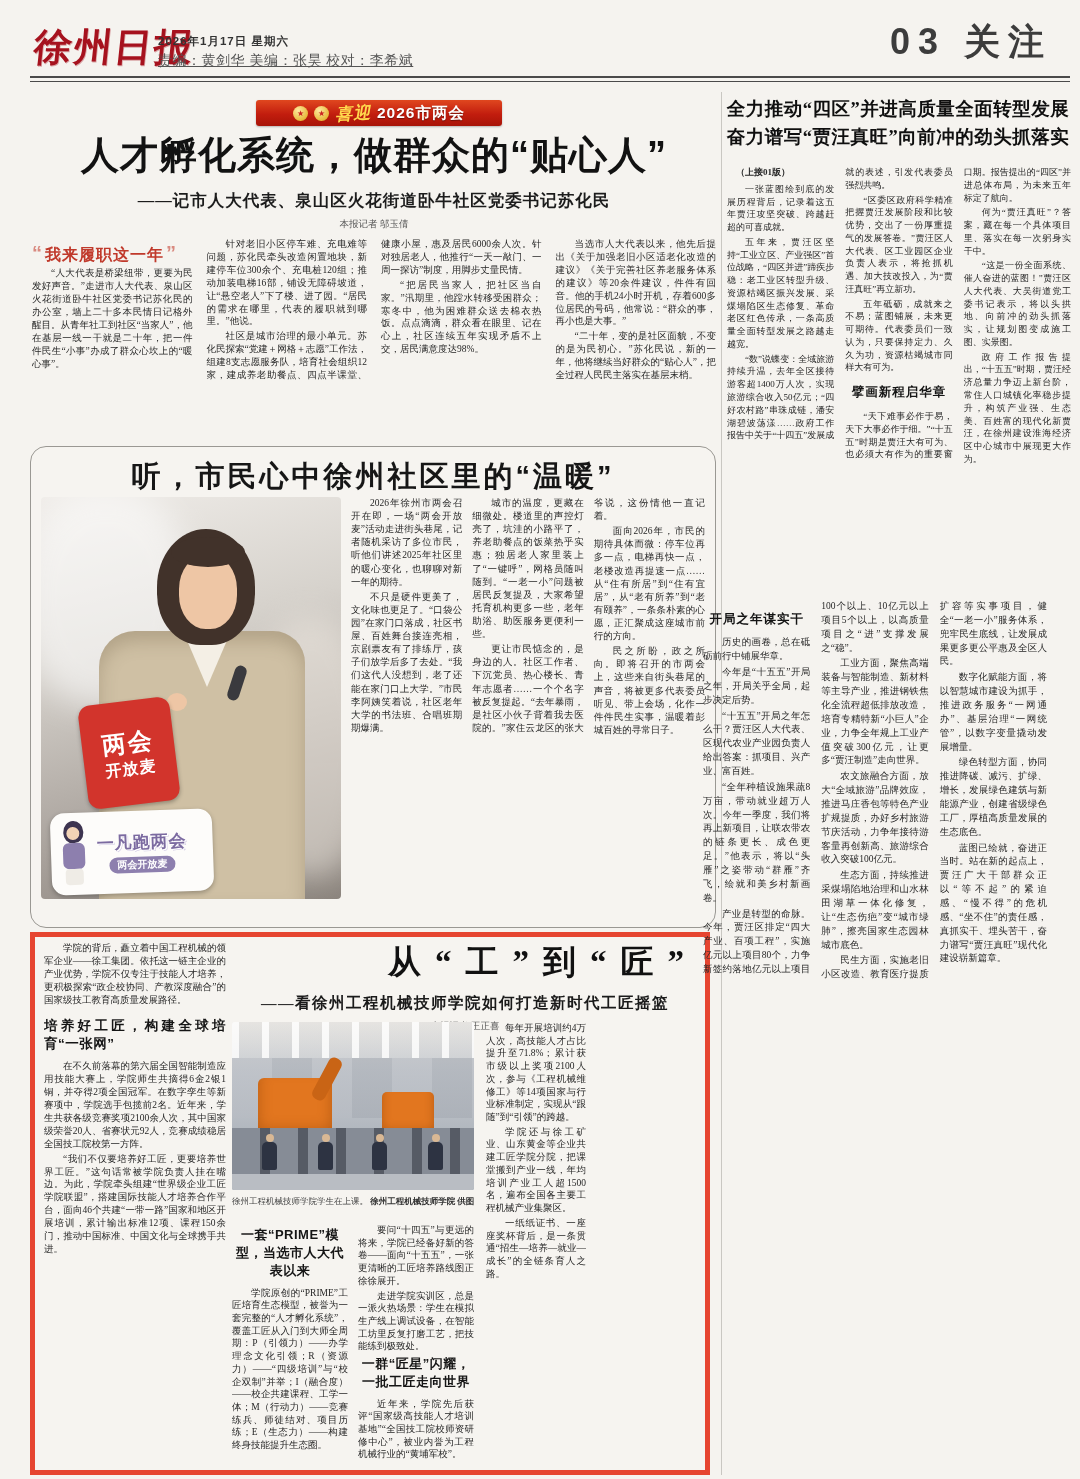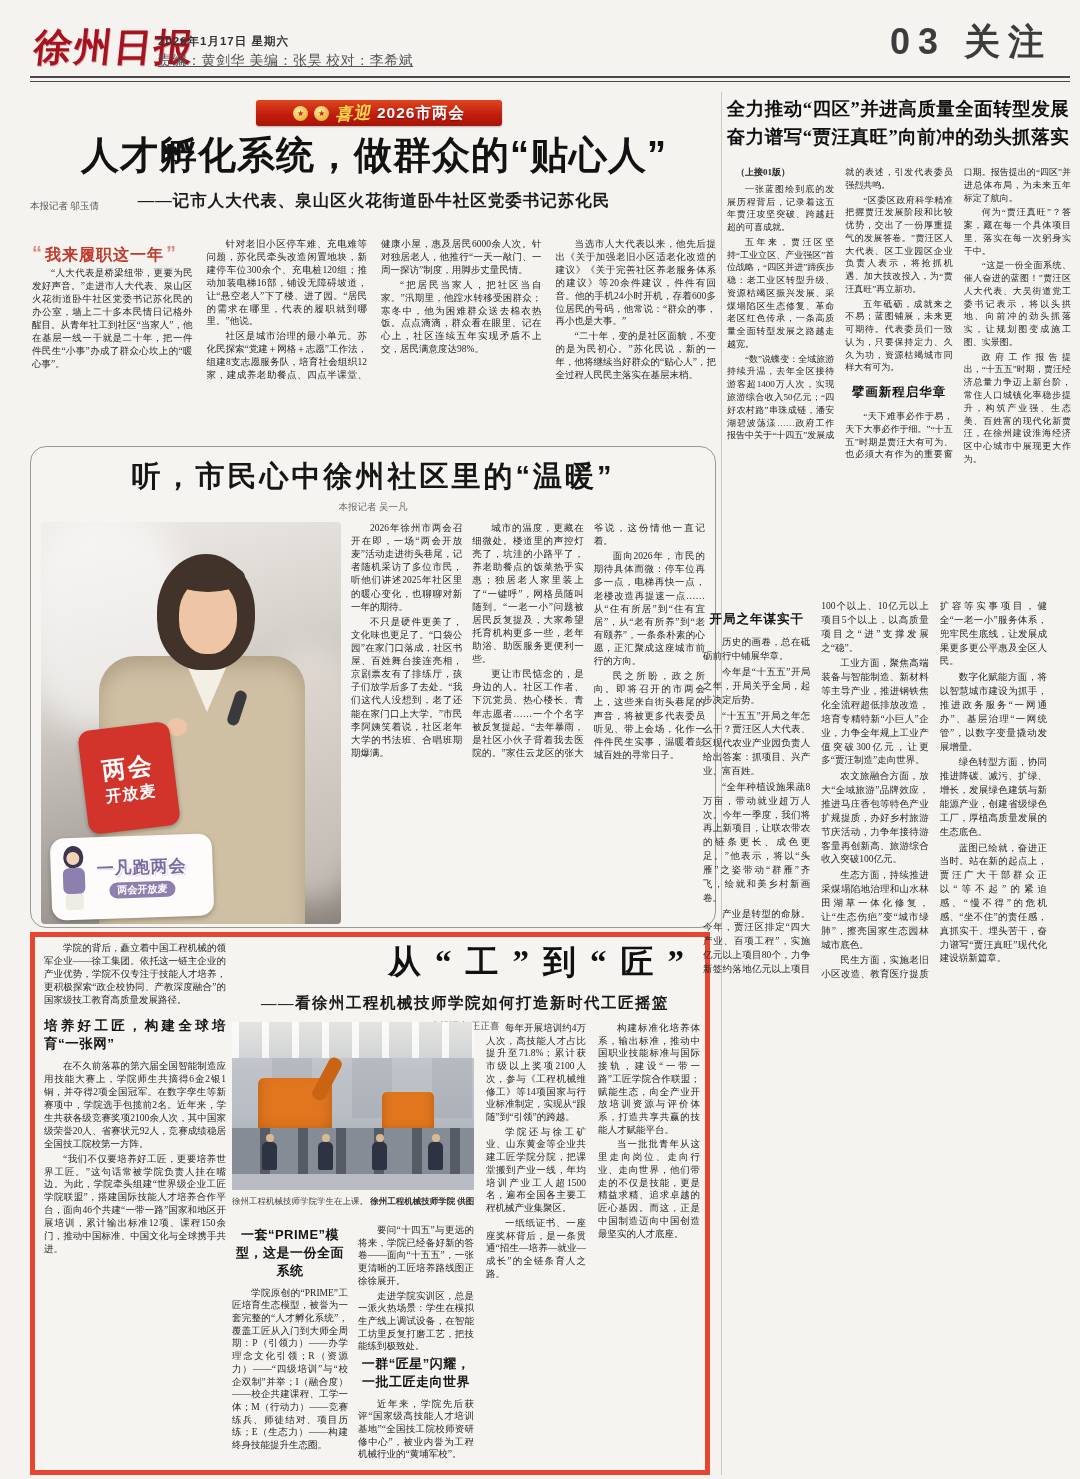--- a/index.html
+++ b/index.html
@@ -22,21 +22,21 @@
   .banner{left:256px;top:100px;width:246px;height:26px;border-radius:3px;
           background:linear-gradient(180deg,#e0471f 0%,#c21d0e 55%,#a81408 100%);
           display:flex;align-items:center;justify-content:center;gap:6px;box-shadow:0 1px 2px rgba(0,0,0,.25);}
   .emblem{width:15px;height:15px;border-radius:50%;background:radial-gradient(circle at 35% 30%,#ffe9a0,#e7b93c 70%,#b9871d);
           display:flex;align-items:center;justify-content:center;font-size:8px;color:#c22;}
   .banner-script{color:#ffd94d;font-size:17px;font-weight:bold;font-style:italic;transform:rotate(-4deg);letter-spacing:1px;}
   .banner-rest{color:#fff;font-size:15.5px;font-weight:bold;letter-spacing:1px;text-shadow:0 1px 1px rgba(0,0,0,.4);}
   .t-headline{left:30px;top:130px;width:688px;text-align:center;font-size:38px;font-weight:900;
               letter-spacing:1px;color:#121212;}
   .t-subtitle{left:30px;top:190px;width:688px;text-align:center;font-size:16.5px;font-weight:600;letter-spacing:1px;color:#1c1c1c;}
-  .t-byline{left:30px;top:200px;width:688px;text-align:left;font-size:9.5px;color:#555;}
+  .t-byline{left:30px;top:218px;width:688px;text-align:center;font-size:9.5px;color:#555;}
   .t-body{left:32px;top:238px;width:684px;height:202px;column-count:4;column-gap:14px;
           font-size:9.5px;line-height:1.36;text-align:justify;overflow:hidden;}
   .kicker{font-family:"Liberation Sans","DejaVu Sans",sans-serif;color:#c0392b;font-size:16px;font-weight:800;
           margin:2px 0 0 0;letter-spacing:1px;}
   .kicker::before{content:"“";color:#d98a80;font-size:20px;margin-right:2px;}
   .kicker::after{content:"”";color:#d98a80;font-size:20px;margin-left:2px;}
 
   
   .mid-box{left:30px;top:446px;width:686px;height:482px;border:1.5px solid #9a9893;border-radius:16px;
            background:#f6f4f0;box-sizing:border-box;padding:8px 10px;}
@@ -152,21 +152,20 @@
         <p>针对老旧小区停车难、充电难等问题，苏化民牵头改造闲置地块，新建停车位300余个、充电桩120组；推动加装电梯16部，铺设无障碍坡道，让“悬空老人”下了楼、进了园。“居民的需求在哪里，代表的履职就到哪里。”他说。</p>
         <p>社区是城市治理的最小单元。苏化民探索“党建＋网格＋志愿”工作法，组建8支志愿服务队，培育社会组织12家，建成养老助餐点、四点半课堂、健康小屋，惠及居民6000余人次。针对独居老人，他推行“一天一敲门、一周一探访”制度，用脚步丈量民情。</p>
         <p>“把居民当家人，把社区当自家。”汛期里，他蹚水转移受困群众；寒冬中，他为困难群众送去棉衣热饭。点点滴滴，群众看在眼里、记在心上，社区连续五年实现矛盾不上交，居民满意度达98%。</p>
         <p>当选市人大代表以来，他先后提出《关于加强老旧小区适老化改造的建议》《关于完善社区养老服务体系的建议》等20余件建议，件件有回音。他的手机24小时开机，存着600多位居民的号码，他常说：“群众的事，再小也是大事。”</p>
         <p>“二十年，变的是社区面貌，不变的是为民初心。”苏化民说，新的一年，他将继续当好群众的“贴心人”，把全过程人民民主落实在基层末梢。</p>
       </div>
   </div>
 
   <div class="abs mid-box">
     <div class="m-headline sans">听，市民心中徐州社区里的“温暖”</div>
-    <div class="m-byline">本报记者 吴一凡</div>
     <div class="m-content">
       <div class="photo1">
         <div class="ph1-glow"></div>
         <div class="ph1-glow2"></div>
         <div class="ph1-coat"></div>
         <div class="ph1-collar"></div>
         <div class="ph1-hair"></div>
         <div class="ph1-face"></div>
         <div class="ph1-bangs"></div>
         <div class="ph1-mic"></div>
@@ -226,43 +225,39 @@
     <div class="stu" style="left:30px"></div>
     <div class="stu" style="left:86px"></div>
     <div class="stu" style="left:140px"></div>
     <div class="stu" style="left:196px"></div>
   </div>
   <div class="abs b-caption">
     <span>徐州工程机械技师学院学生在上课。</span>
     <b>徐州工程机械技师学院 供图</b>
   </div>
   <div class="abs b-colmid1">
-    <div class="b-subhead center">一套“PRIME”模型，这是一份全面系统</div>
+    <div class="b-subhead center">一套“PRIME”模型，当选市人大代表以来</div>
     <div>
         <p>学院原创的“PRIME”工匠培育生态模型，被誉为一套完整的“人才孵化系统”，覆盖工匠从入门到大师全周期：P（引领力）——办学理念文化引领；R（资源力）——“四级培训”与“校企双制”并举；I（融合度）——校企共建课程、工学一体；M（行动力）——竞赛练兵、师徒结对、项目历练；E（生态力）——构建终身技能提升生态圈。</p>
       </div>
   </div>
   <div class="abs b-colmid2">
     <div>
         <p>要问“十四五”与更远的将来，学院已经备好新的答卷——面向“十五五”，一张更清晰的工匠培养路线图正徐徐展开。</p>
         <p>走进学院实训区，总是一派火热场景：学生在模拟生产线上调试设备，在智能工坊里反复打磨工艺，把技能练到极致处。</p>
       </div>
     <div class="b-subhead center">一群“匠星”闪耀，一批工匠走向世界</div>
     <div>
         <p>近年来，学院先后获评“国家级高技能人才培训基地”“全国技工院校师资研修中心”，被业内誉为工程机械行业的“黄埔军校”。</p>
       </div>
   </div>
   <div class="abs b-colr1">
       <p>每年开展培训约4万人次，高技能人才占比提升至71.8%；累计获市级以上奖项2100人次，参与《工程机械维修工》等14项国家与行业标准制定，实现从“跟随”到“引领”的跨越。</p>
       <p>学院还与徐工矿业、山东黄金等企业共建工匠学院分院，把课堂搬到产业一线，年均培训产业工人超1500名，遍布全国各主要工程机械产业集聚区。</p>
       <p>一纸纸证书、一座座奖杯背后，是一条贯通“招生—培养—就业—成长”的全链条育人之路。</p>
-    </div>
-  <div class="abs b-colr2">
-      <p>构建标准化培养体系，输出标准，推动中国职业技能标准与国际接轨，建设“一带一路”工匠学院合作联盟；赋能生态，向全产业开放培训资源与评价体系，打造共享共赢的技能人才赋能平台。</p>
-      <p>当一批批青年从这里走向岗位、走向行业、走向世界，他们带走的不仅是技能，更是精益求精、追求卓越的匠心基因。而这，正是中国制造迈向中国创造最坚实的人才底座。</p>
     </div>
 
   <div class="abs r-headline">
     <div>全力推动“四区”并进高质量全面转型发展</div>
     <div>奋力谱写“贾汪真旺”向前冲的劲头抓落实</div>
   </div>
   <div class="abs r-blockA">
     <p class="r-note">（上接01版）</p>
     <div>
         <p>一张蓝图绘到底的发展历程背后，记录着这五年贾汪攻坚突破、跨越赶超的可喜成就。</p>

